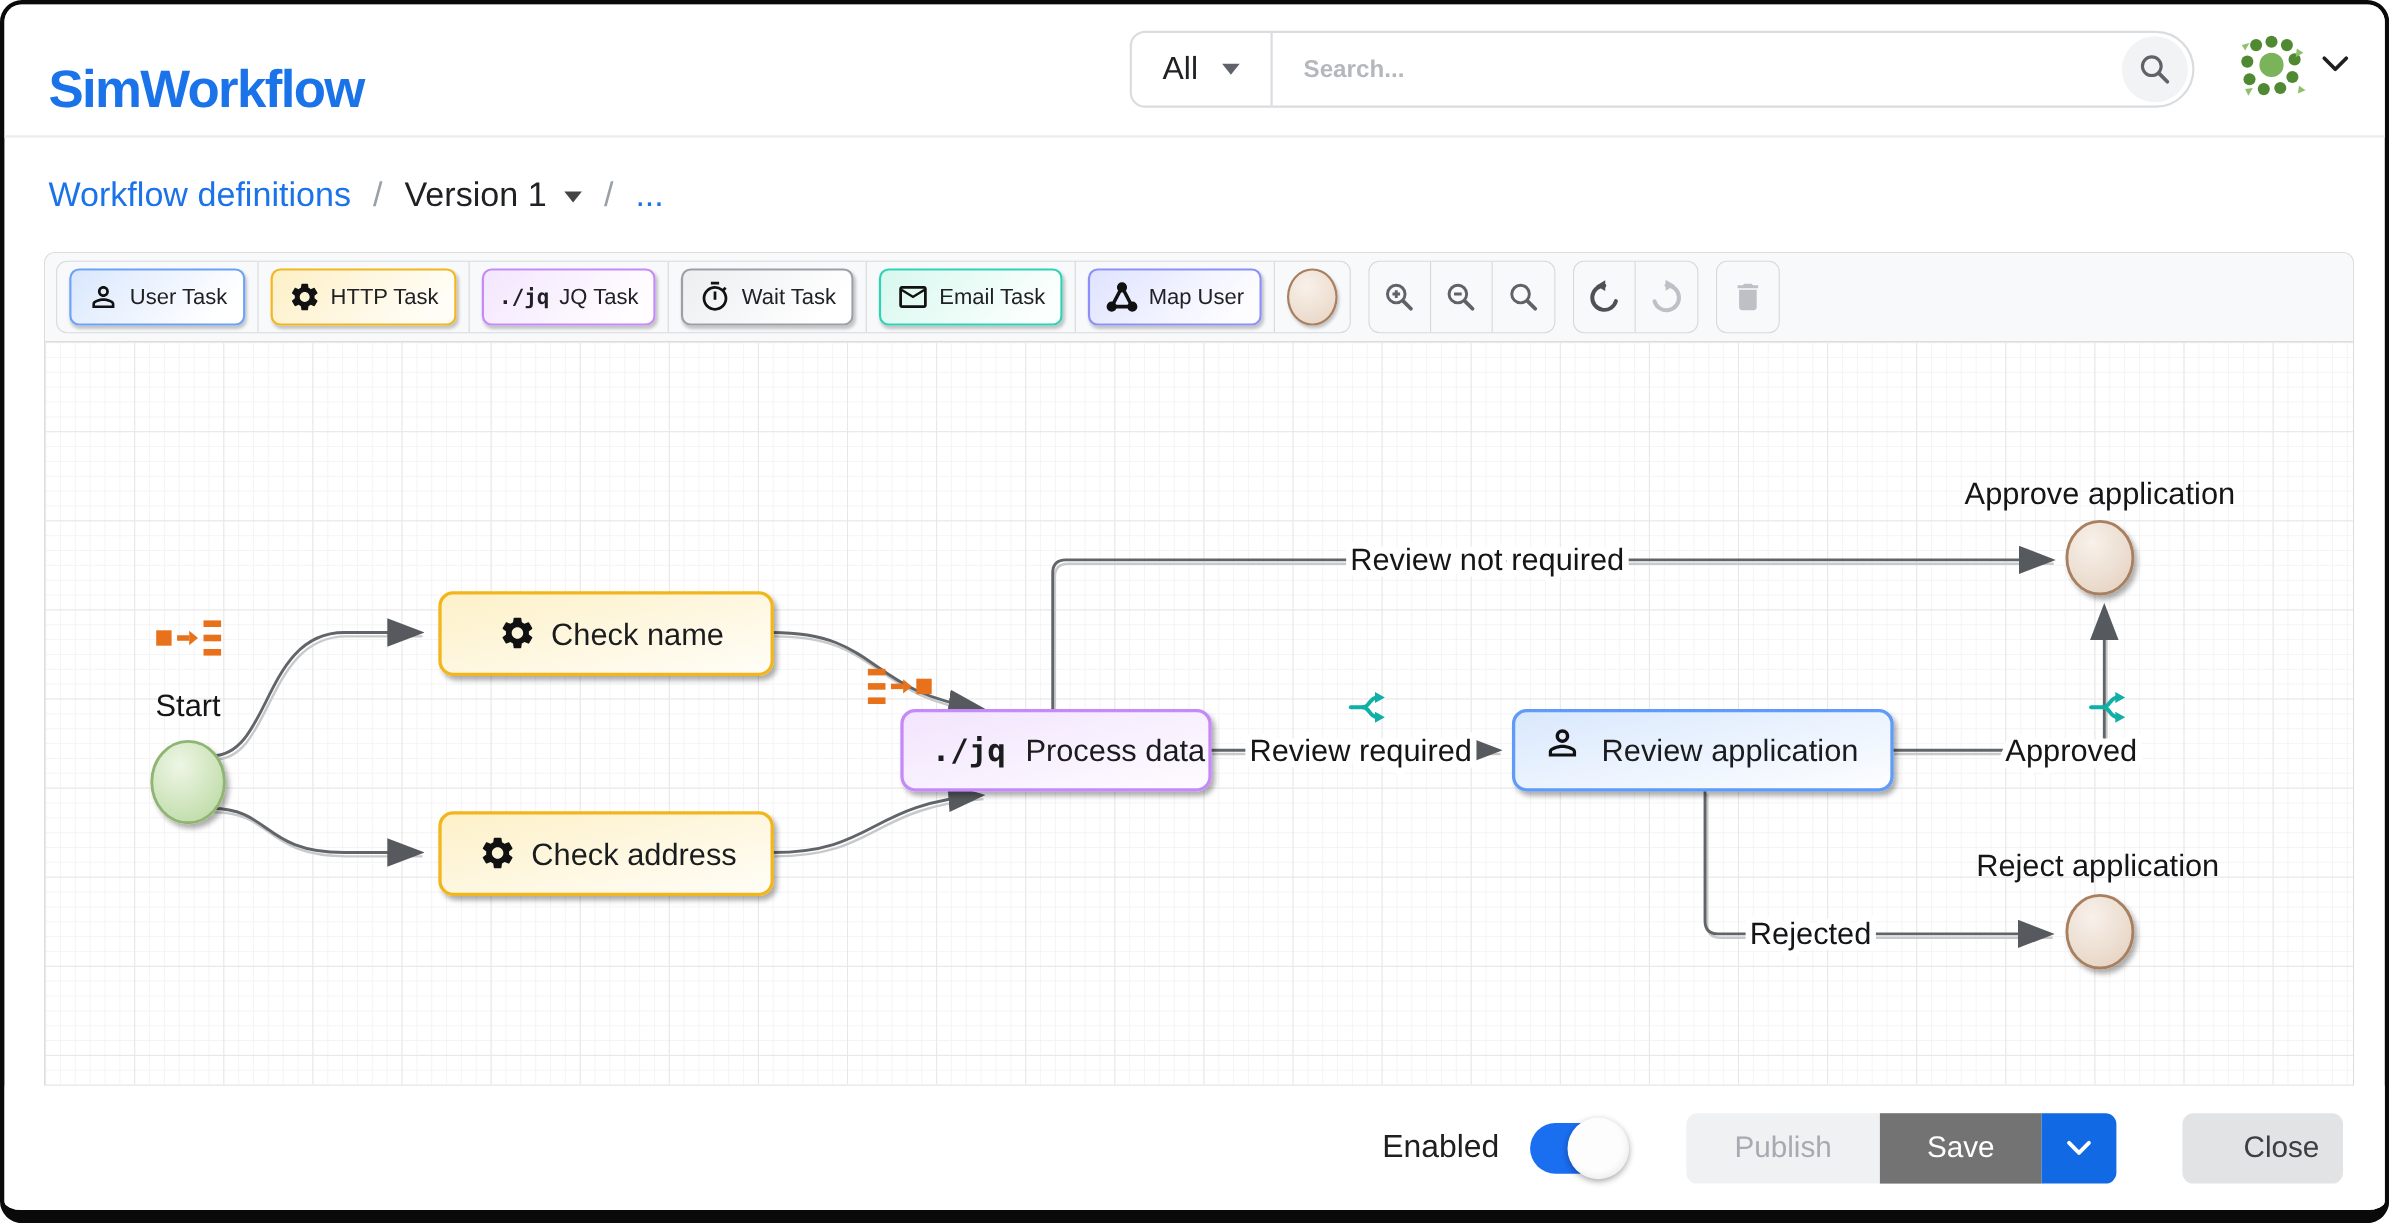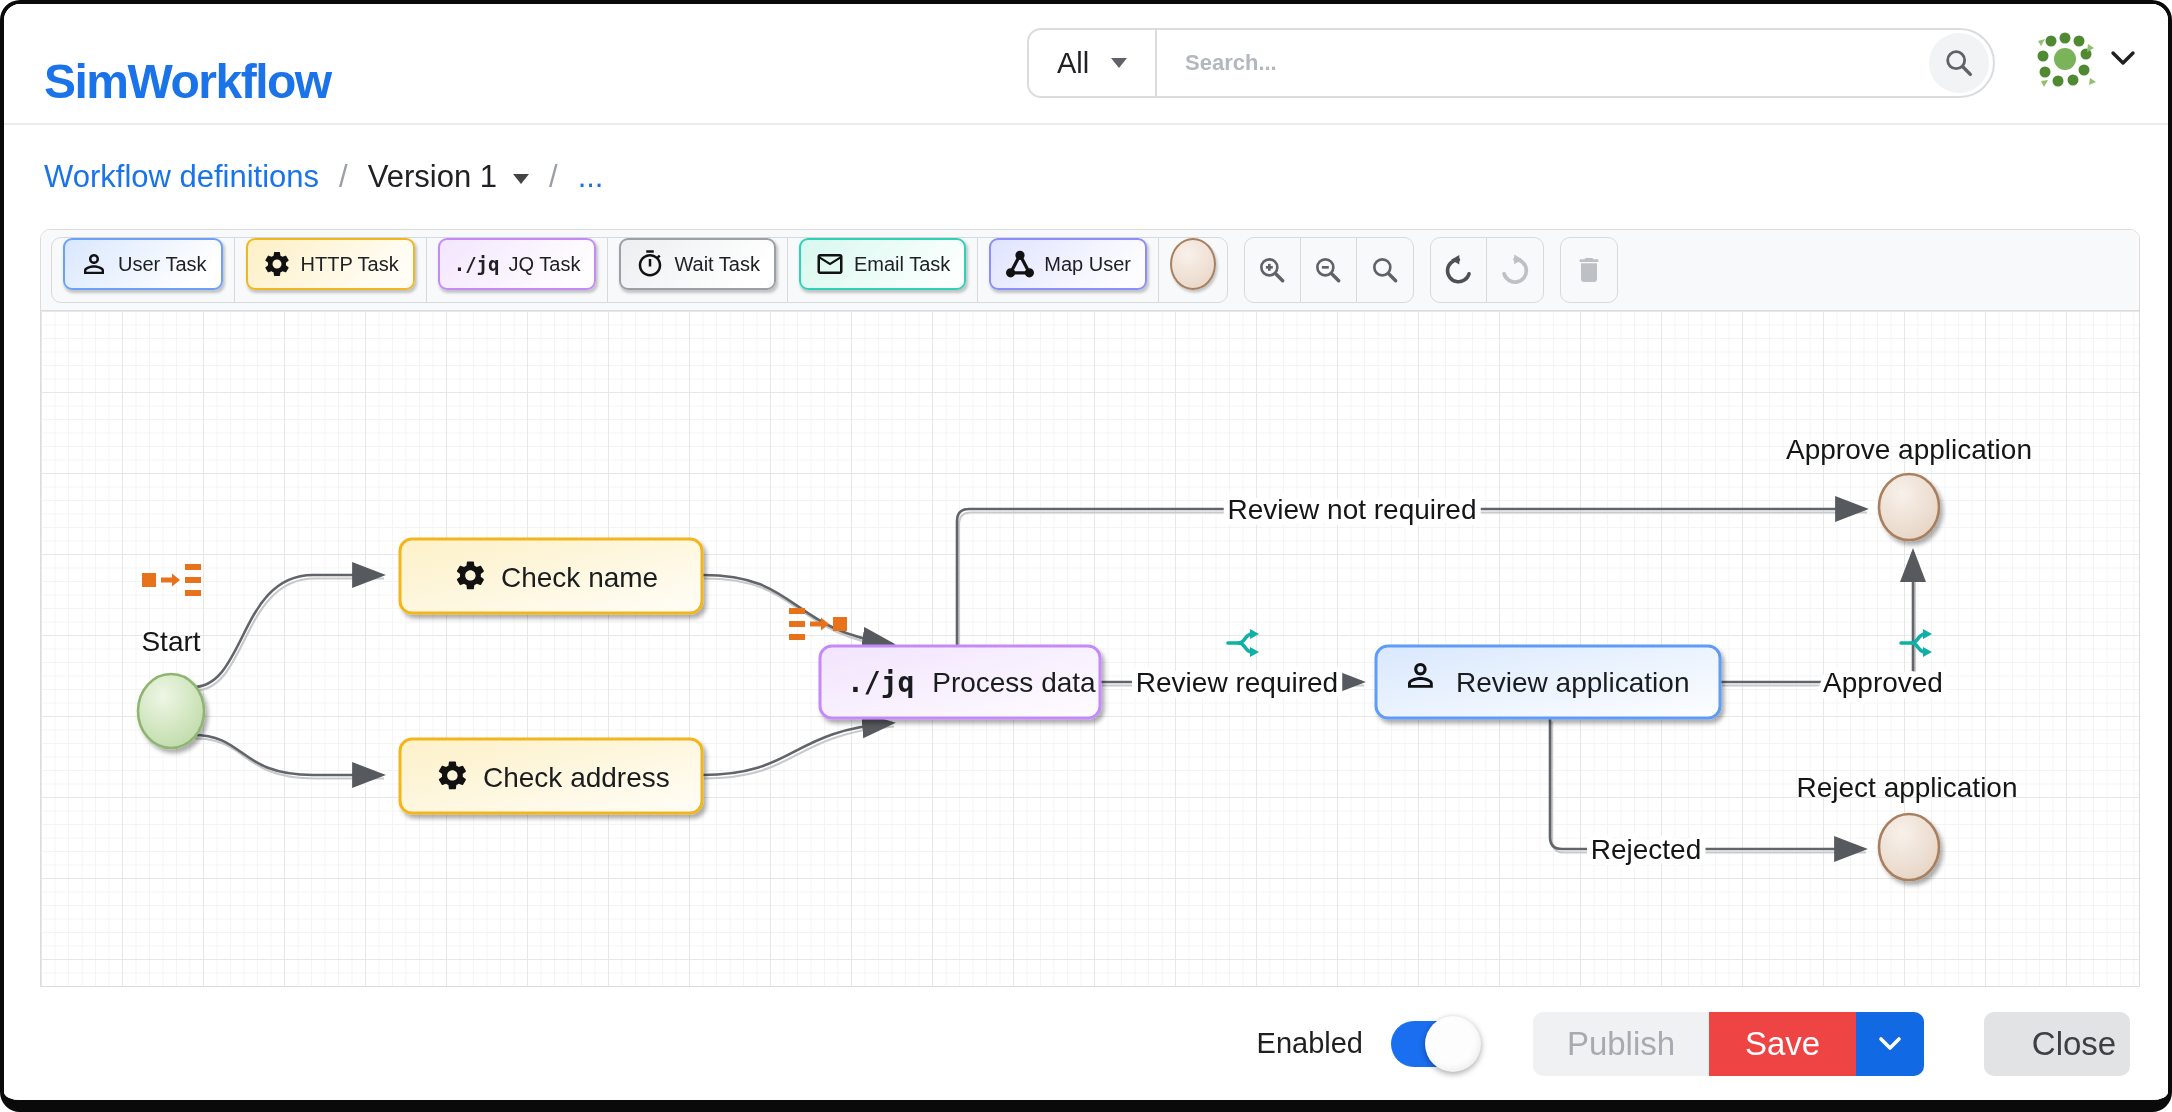--- a/index.html
+++ b/index.html
@@ -26,21 +26,21 @@
   
   .breadcrumb { position:absolute; left:40px; top:123px; height:100px; display:flex; align-items:center; gap:20px; font-size:31px; }
   .bc-link { color:#1a73e8; cursor:pointer; }
   .bc-sep { color:#9aa0a6; }
   .bc-version { color:#202124; display:flex; align-items:center; gap:16px; cursor:pointer; }
   .bc-version .caret-down { border-top-color:#444; margin-top:4px; }
   
   .editor { position:absolute; left:36px; top:225px; width:2100px; height:758px; border:1px solid #dcdcdc; border-radius:10px 10px 0 0; display:flex; flex-direction:column; overflow:hidden; }
   .toolbar { height:81px; background:#f8f9fa; border-bottom:1px solid #dcdcdc; display:flex; align-items:center; padding:0 10px; }
   .tb-group { height:66px; border:1px solid #d7d9db; border-radius:10px; display:flex; align-items:center; }
-  .tb-cell { height:100%; display:flex; padding:0 11px; border-right:1px solid #d7d9db; }
+  .tb-cell { height:100%; display:flex; align-items:center; padding:0 11px; border-right:1px solid #d7d9db; }
   .tb-cell:last-child { border-right:0; }
   .task-btn { height:52px; border-radius:9px; border-width:2px; border-style:solid; display:flex; align-items:center; gap:9px; padding:0 14px; font-size:20px; color:#202124; cursor:pointer; box-shadow:1.5px 2.5px 3px rgba(0,0,0,.22); white-space:nowrap; }
   .t-user  { border-color:#6ba2f8; background:linear-gradient(135deg,#d9e7fd 0%,#ffffff 85%); }
   .t-http  { border-color:#f2b61e; background:linear-gradient(135deg,#fdf0c6 0%,#fffdf6 85%); }
   .t-jq    { border-color:#c58af9; background:linear-gradient(135deg,#f3e6fd 0%,#fffdff 85%); }
   .t-wait  { border-color:#9aa0a6; background:linear-gradient(135deg,#eceef0 0%,#ffffff 85%); }
   .t-email { border-color:#2ed3b7; background:linear-gradient(135deg,#d7f8ee 0%,#fbfffe 85%); }
   .t-map   { border-color:#8b8ff7; background:linear-gradient(135deg,#dfe3ff 0%,#fdfdff 85%); }
   .jqmark { font-family:"DejaVu Sans Mono", monospace; font-weight:bold; font-size:19px; }
   .end-circle-btn { width:46px; height:52px; border-radius:50%; border:2px solid #a87f5f; background:radial-gradient(circle at 38% 30%, #f8f1ea 0%, #e7d3c2 100%); box-shadow:1.5px 2.5px 3px rgba(0,0,0,.22); cursor:pointer; }
@@ -60,23 +60,23 @@
   .edge-shadow { fill:none; stroke:#c7c9cb; stroke-width:2.2; }
   .elabel { font-size:28px; fill:#141517; paint-order:stroke; stroke:#ffffff; stroke-width:12px; stroke-linejoin:round; text-anchor:middle; dominant-baseline:central; }
   .nlabel { font-size:28px; font-weight:500; fill:#1b1c1e; dominant-baseline:central; }
   .freelabel { font-size:28px; fill:#141517; text-anchor:middle; dominant-baseline:central; }
   
   .footer { position:absolute; left:0; top:983px; width:100%; height:113px; background:#fff; display:flex; align-items:center; justify-content:flex-end; padding-right:38px; }
   .enabled-label { font-size:29px; color:#1f1f1f; margin-right:28px; }
   .switch { position:relative; width:82px; height:46px; background:#1a6ef0; border-radius:23px; margin-right:60px; cursor:pointer; flex:none; }
   .knob { position:absolute; right:-8px; top:-5px; width:56px; height:56px; border-radius:50%; background:#fdfdfd; box-shadow:0 2px 6px rgba(0,0,0,.35), inset -2px -3px 6px rgba(0,0,0,.06); }
   .btn-group { display:flex; height:64px; margin-right:60px; }
-  .btn { border:0; font-family:inherit; font-size:33px; display:flex; align-items:center; justify-content:center; cursor:pointer; }
+  .btn { border:0; font-family:inherit; font-size:27px; display:flex; align-items:center; justify-content:center; cursor:pointer; }
   .btn-publish { width:176px; background:#f0f1f2; color:#a7abb1; border-radius:10px 0 0 10px; }
-  .btn-save { width:147px; background:#ef4444; color:#ffffff; }
+  .btn-save { width:147px; background:#737373; color:#ffffff; }
   .btn-save-caret { width:68px; background:#1169e4; border-radius:0 10px 10px 0; }
   .btn-close { width:146px; height:64px; background:#e2e3e5; color:#3c4043; border-radius:10px;padding-left:34px; }
 </style>
 </head>
 <body>
 
 <div id="frame">
 
   <div class="topbar">
     <div class="logo">SimWorkflow</div>

